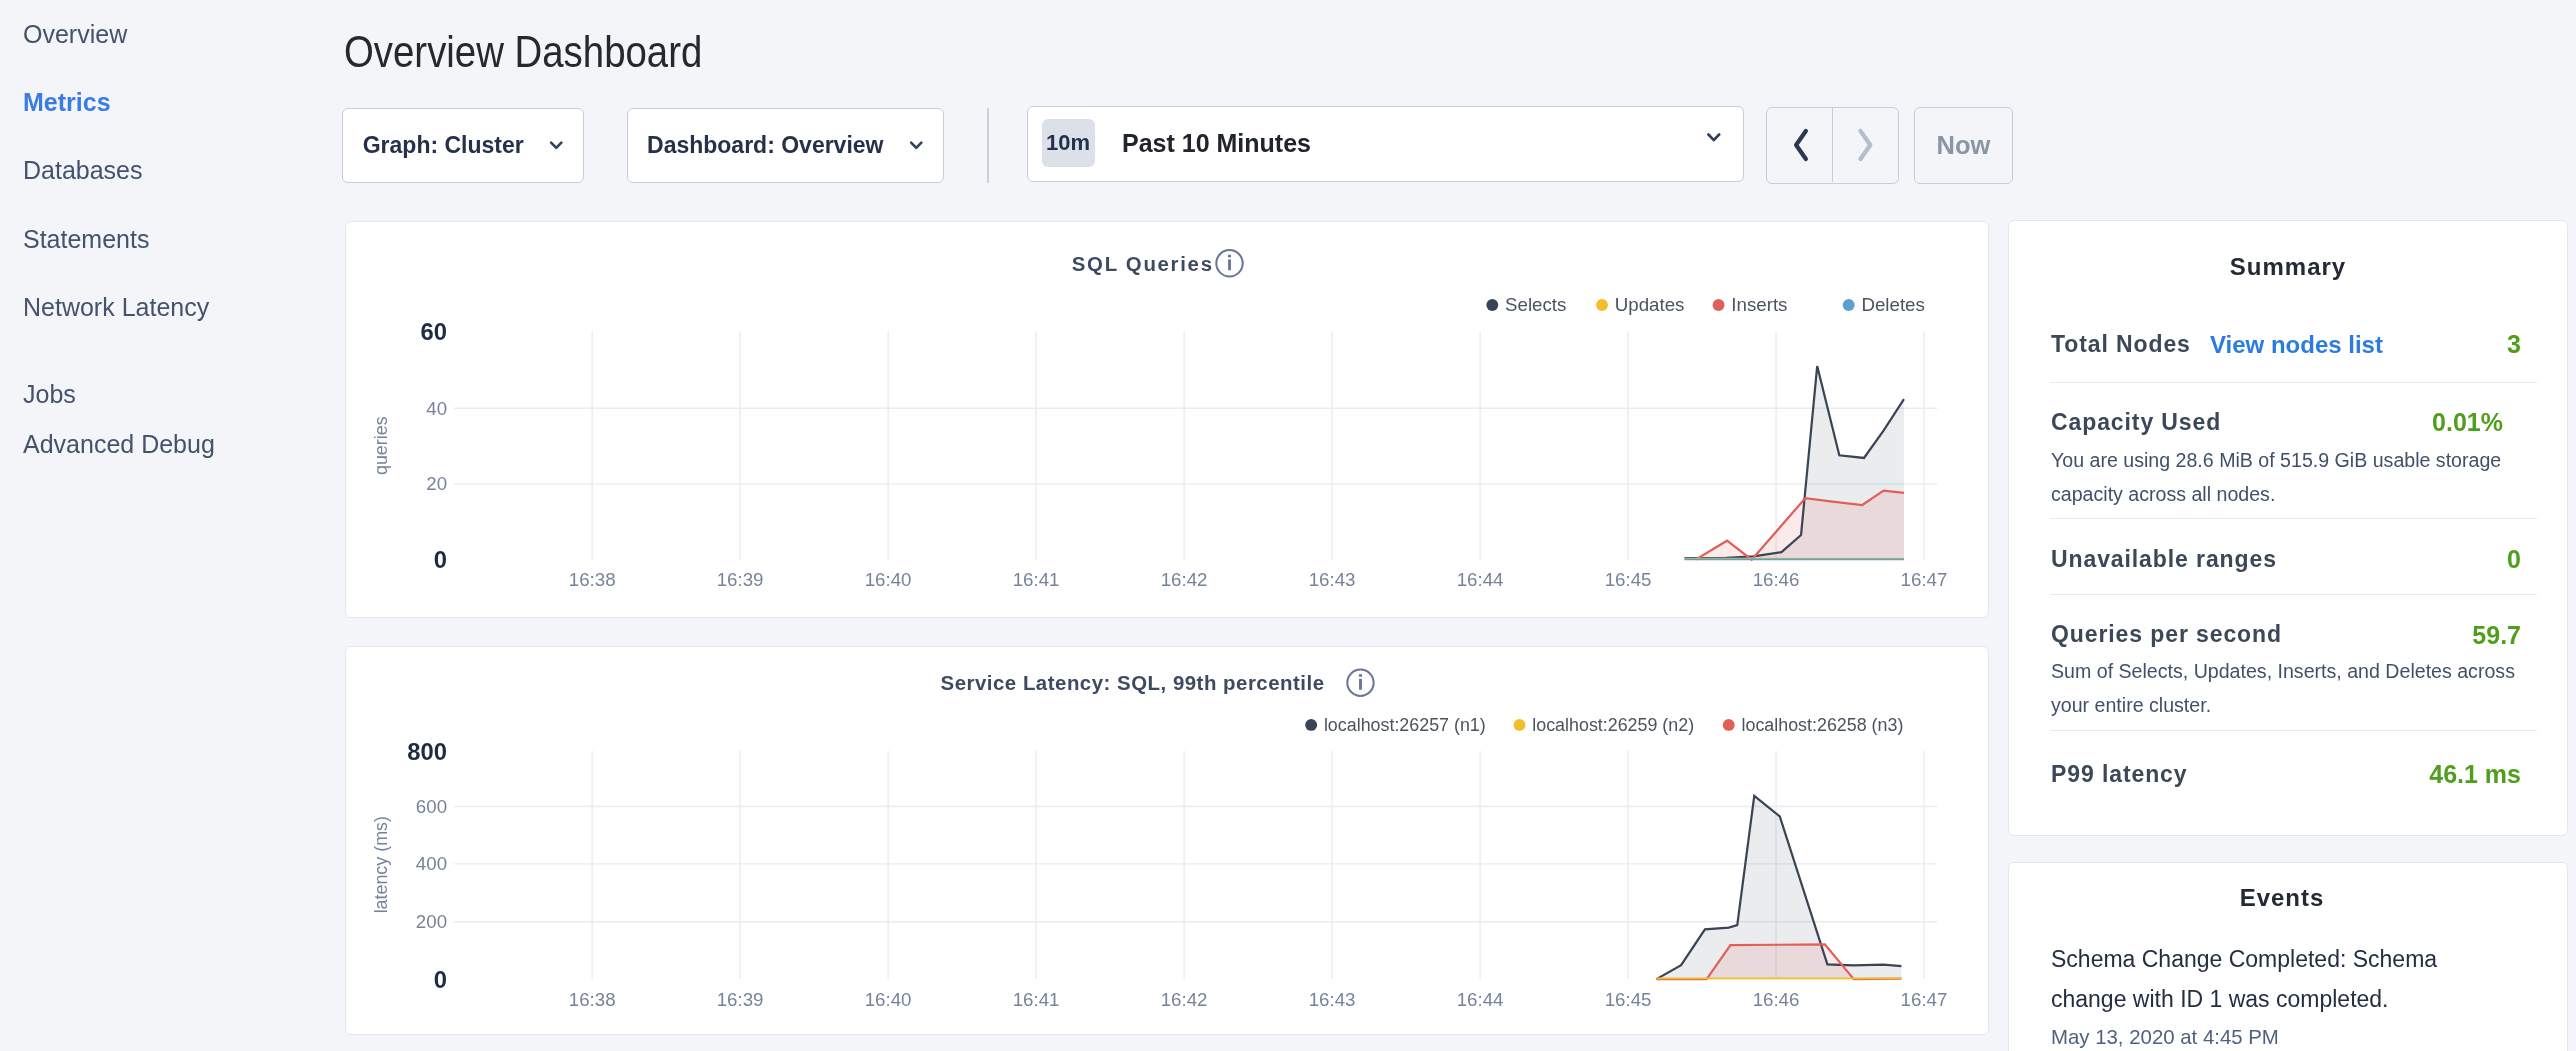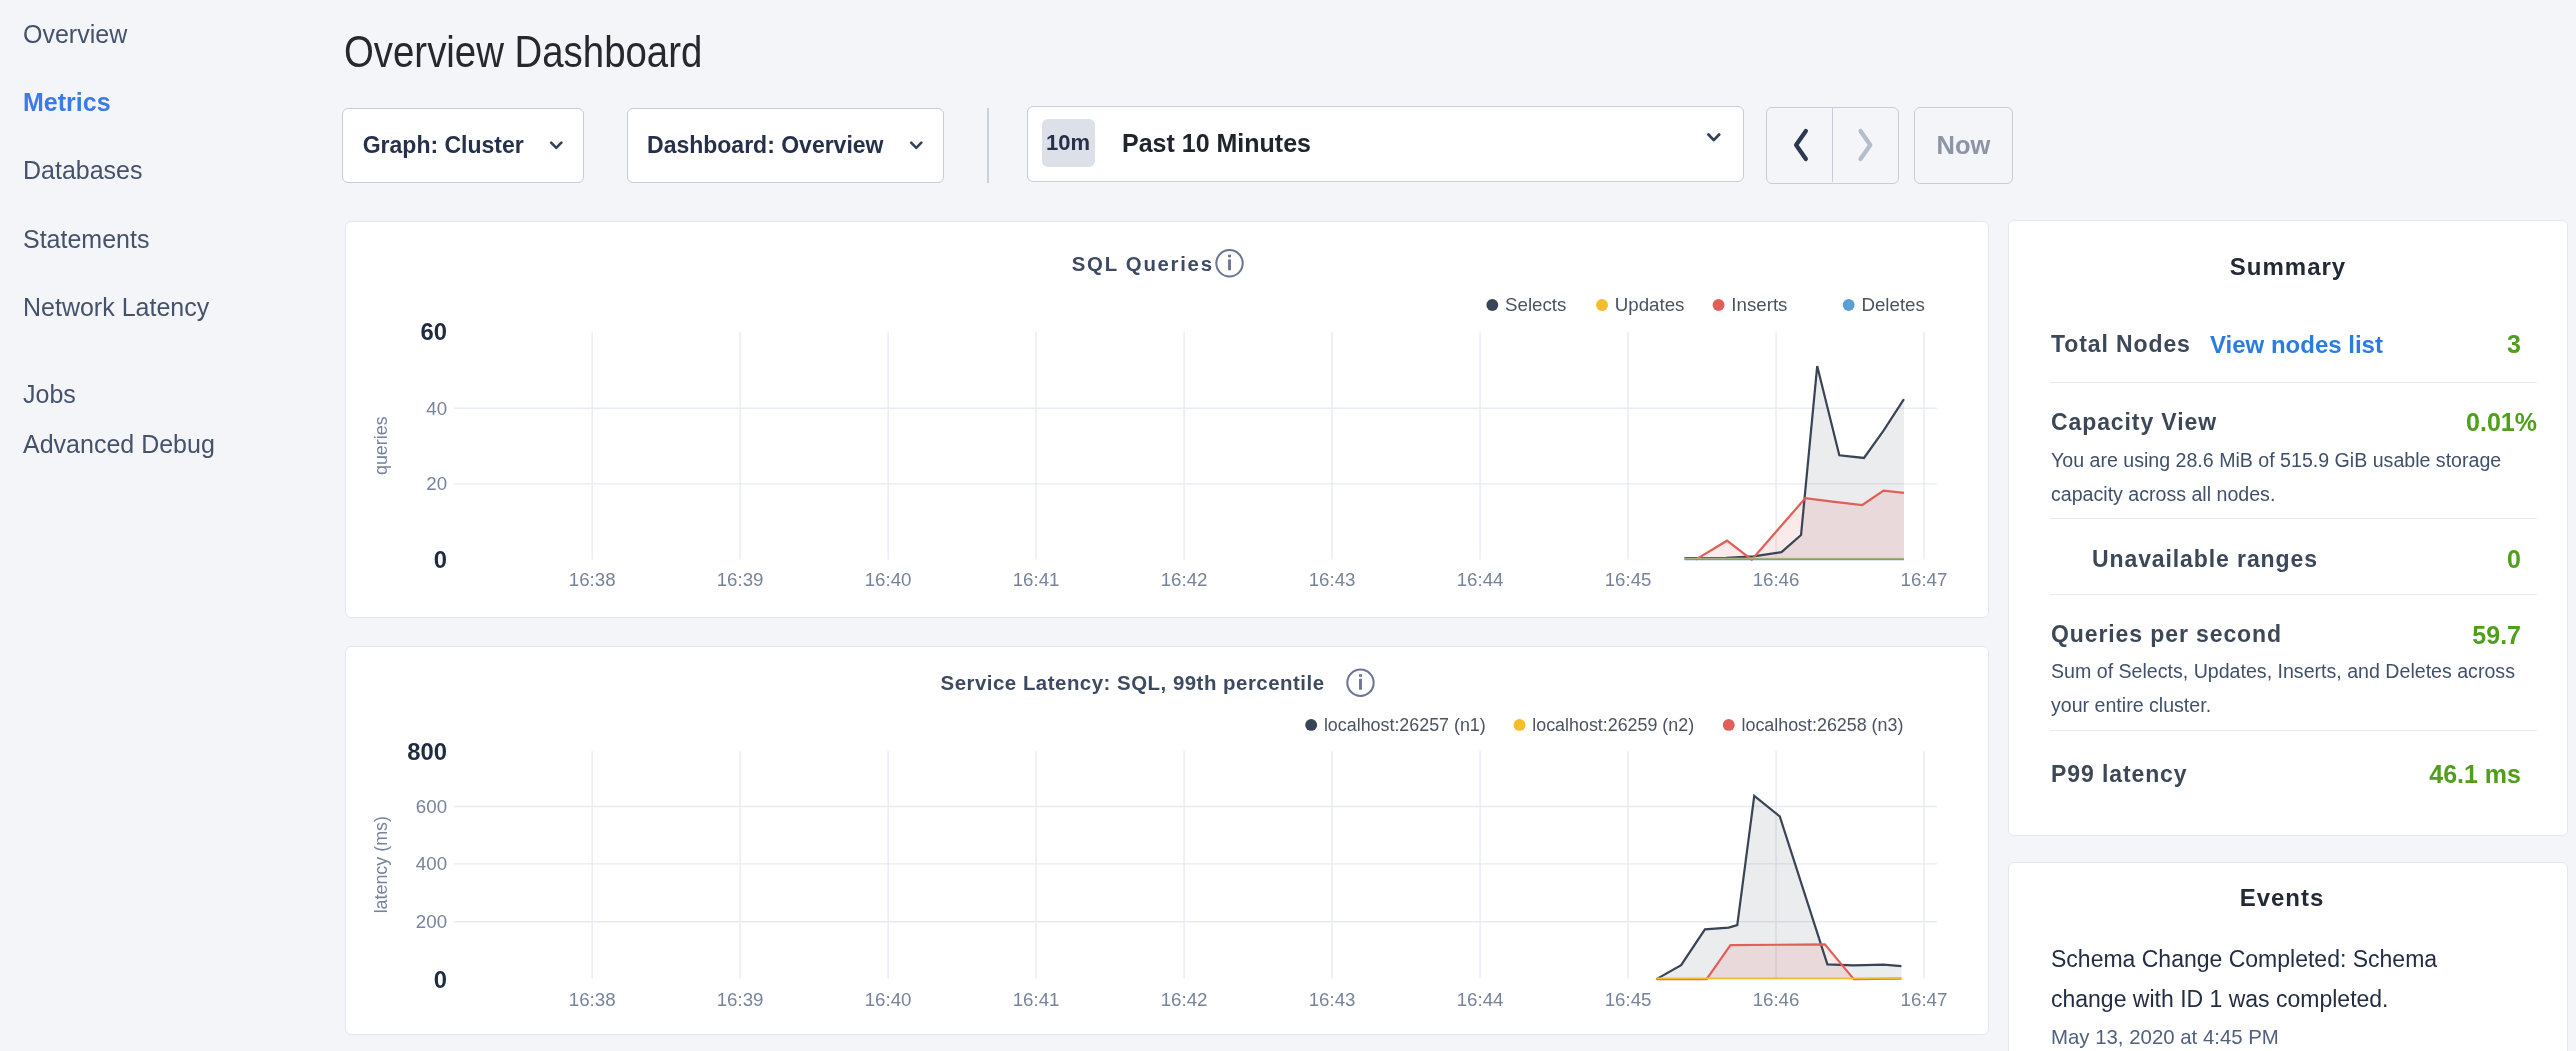--- a/index.html
+++ b/index.html
@@ -219,26 +219,26 @@
   </svg>
 
   <div class="abs" style="left:2008px; top:220px; width:560px; height:616px; overflow:hidden;">
     <div class="abs" style="left:0; width:560px; top:33px; text-align:center; font-size:24px; font-weight:bold; letter-spacing:1px; color:#242a35;">Summary</div>
 
     <div class="abs sumlabel" style="left:43px; top:111px;">Total Nodes</div>
     <div class="abs" style="left:202px; top:111px; font-size:24px; font-weight:bold; color:#2b7ce0;text-align:right;">View nodes list</div>
     <div class="abs green" style="right:47px; top:110px;">3</div>
     <div class="divider" style="top:162px;"></div>
 
-    <div class="abs sumlabel" style="left:43px; top:189px;">Capacity View</div>
-    <div class="abs green" style="right:31px; top:188px;">0.01%</div>
+    <div class="abs sumlabel" style="left:43px; top:189px;">Capacity Used</div>
+    <div class="abs green" style="right:65px; top:188px;">0.01%</div>
     <div class="abs" style="left:43px; top:223px; width:510px; font-size:19.6px; color:#41506a; line-height:34px;">You are using 28.6 MiB of 515.9 GiB usable storage<br>capacity across all nodes.</div>
     <div class="divider" style="top:298px;"></div>
 
-    <div class="abs sumlabel" style="left:43px; top:326px;margin-left:41px;">Unavailable ranges</div>
+    <div class="abs sumlabel" style="left:43px; top:326px;">Unavailable ranges</div>
     <div class="abs green" style="right:47px; top:325px;">0</div>
     <div class="divider" style="top:374px;"></div>
 
     <div class="abs sumlabel" style="left:43px; top:401px;">Queries per second</div>
     <div class="abs green" style="right:47px; top:401px;">59.7</div>
     <div class="abs" style="left:43px; top:434px; width:510px; font-size:19.6px; color:#41506a; line-height:34px;">Sum of Selects, Updates, Inserts, and Deletes across<br>your entire cluster.</div>
     <div class="divider" style="top:510px;"></div>
 
     <div class="abs sumlabel" style="left:43px; top:541px;">P99 latency</div>
     <div class="abs green" style="right:47px; top:540px;text-align:center;">46.1 ms</div>

